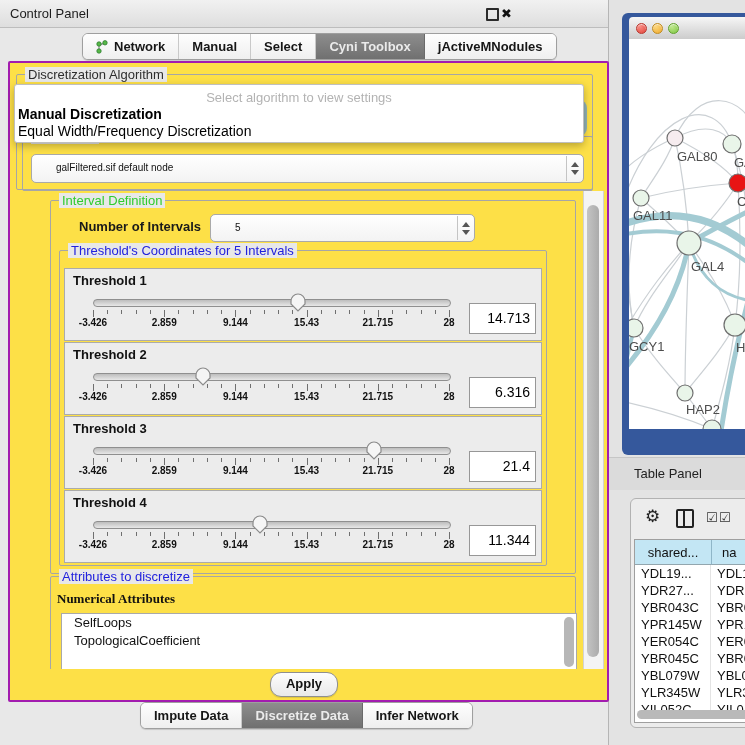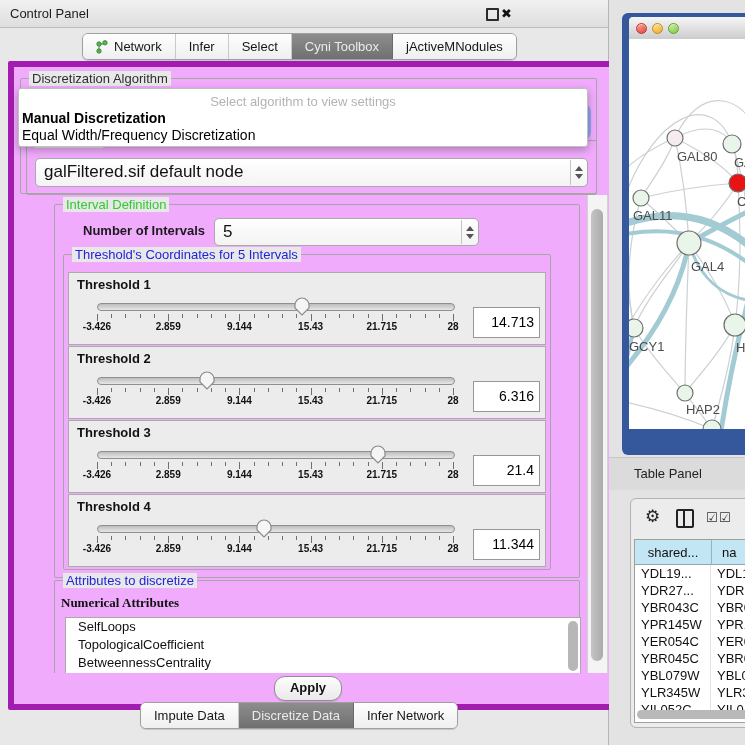--- a/index.html
+++ b/index.html
@@ -6,33 +6,33 @@
   body{font-family:"Liberation Sans","DejaVu Sans",sans-serif;}
   .stage{position:relative;width:745px;height:745px;overflow:hidden;background:#e3e3e3;font-size:13px;color:#1a1a1a;}
   
   .cpanel{position:absolute;left:0;top:0;width:608px;height:745px;background:#e8e8e8;border-right:1px solid #b5b5b5;}
   .cp-titlebar{position:absolute;left:0;top:0;right:0;height:27px;background:linear-gradient(#f1f1f1,#dedede);border-bottom:1px solid #bdbdbd;}
   .cp-title{position:absolute;left:10px;top:0;line-height:27px;font-size:13px;color:#1d1d1d;}
   .float-btn{position:absolute;left:486px;top:8px;width:9px;height:9px;border:2px solid #2b2b2b;border-radius:1px;}
   .close-btn{position:absolute;left:501px;top:5px;font-size:13px;font-weight:bold;color:#111;line-height:17px;}
   
   .segmented{position:absolute;display:flex;height:25px;border:1px solid #9f9f9f;border-radius:6px;overflow:hidden;background:#fdfdfd;box-shadow:0 1px 1px rgba(0,0,0,.15);}
-  .seg{display:flex;align-items:center;padding:3px 13px;font-size:13px;font-weight:normal;color:#161616;background:linear-gradient(#fefefe,#efefef);border-right:1px solid #c9c9c9;white-space:nowrap;}
+  .seg{display:flex;align-items:center;padding:3px 13px;font-size:13px;font-weight:bold;color:#161616;background:linear-gradient(#fefefe,#efefef);border-right:1px solid #c9c9c9;white-space:nowrap;}
   .seg:last-child{border-right:none;}
   .seg.selected{background:linear-gradient(#8d8d8d,#707070);color:#ebebeb;border-right:1px solid #6a6a6a;}
   .seg .net-ico{margin-right:6px;display:inline-block;width:12px;height:14px;}
   
-  .main-panel{position:absolute;left:8px;top:61px;width:597px;height:637px;border:6px solid #a21caf;border-radius:2px;background:#f0abfc;}
+  .main-panel{position:absolute;left:8px;top:61px;width:597px;height:637px;border:2px solid #a21caf;border-radius:2px;background:#fde047;}
   .group{position:absolute;border:1px solid #a6a6a6;border-radius:2px;}
   .group>.legend{position:absolute;top:-8px;left:8px;background:#e8e8e8;padding:0 3px;font-size:13px;line-height:15px;color:#2e2e2e;white-space:nowrap;}
   .legend.green{color:var(--green-title);}
   .legend.blue{color:var(--blue-title);}
   
   .combo{position:absolute;background:linear-gradient(#ffffff,#f3f3f3);border:1px solid #a9a9a9;border-radius:5px;box-shadow:inset 0 1px 0 #fff;}
-  .combo .cv{display:block;padding-left:8px;font-size:17px;color:#111;white-space:nowrap;overflow:hidden;line-height:25px;}
+  .combo .cv{display:block;padding-left:24px;font-size:10px;color:#111;white-space:nowrap;overflow:hidden;line-height:25px;}
   .stepper{position:absolute;right:1px;top:1px;bottom:1px;width:15px;border-left:1px solid #c4c4c4;display:flex;flex-direction:column;align-items:center;justify-content:center;gap:3px;}
   .tri-up{width:0;height:0;border-left:4px solid transparent;border-right:4px solid transparent;border-bottom:5px solid #555;}
   .tri-dn{width:0;height:0;border-left:4px solid transparent;border-right:4px solid transparent;border-top:5px solid #555;}
   .focused{border:1px solid #79a4d8;box-shadow:0 0 0 3px rgba(100,160,230,.7);}
   
   .popup{position:absolute;left:4px;top:21px;width:568px;height:57px;background:#fff;border:1px solid #bfbfbf;border-radius:3px;box-shadow:0 3px 8px rgba(0,0,0,.28);z-index:40;}
   .popup .ph{display:block;text-align:center;font-size:13px;color:#b3b3b3;padding-top:4px;height:17px;line-height:17px;}
   .popup .opt{display:block;font-size:14px;line-height:17px;padding-left:3px;color:#000;white-space:nowrap;}
   .popup .opt.bold{font-weight:bold;}
   
@@ -103,21 +103,21 @@
             <line x1="3" y1="4" x2="3" y2="11" stroke="#9a9a9a" stroke-width="1.4"></line>
             <line x1="3" y1="5" x2="9" y2="3" stroke="#9a9a9a" stroke-width="1.4"></line>
             <circle cx="3" cy="4" r="2.2" fill="#57b847" stroke="#2e7d32" stroke-width="0.8"></circle>
             <circle cx="3" cy="11" r="2.2" fill="#57b847" stroke="#2e7d32" stroke-width="0.8"></circle>
             <circle cx="9" cy="2.8" r="2.2" fill="#57b847" stroke="#2e7d32" stroke-width="0.8"></circle>
           </svg>
         </span>
         <span>Network</span>
       </div>
       <div class="seg">
-          <span>Infer</span>
+          <span>Manual</span>
         </div>
       <div class="seg">
           <span>Select</span>
         </div>
       <div class="seg selected">
           <span>Cyni Toolbox</span>
         </div>
       <div class="seg">
           <span>jActiveMNodules</span>
         </div>
@@ -339,21 +339,20 @@
             </div>
           </div>
         </div>
 
         <div class="group" style="left:34px;top:385px;width:524px;height:150px;">
           <span class="legend blue">Attributes to discretize</span>
           <span class="attr-label">Numerical Attributes</span>
           <div class="attr-list">
             <div class="attr-item">SelfLoops</div>
             <div class="attr-item">TopologicalCoefficient</div>
-            <div class="attr-item">BetweennessCentrality</div>
             <div class="attr-vscroll"></div>
           </div>
         </div>
       </div>
 
       <div class="vscroll">
         <div class="thumb"></div>
       </div>
 
       <div class="apply-btn">Apply</div>

